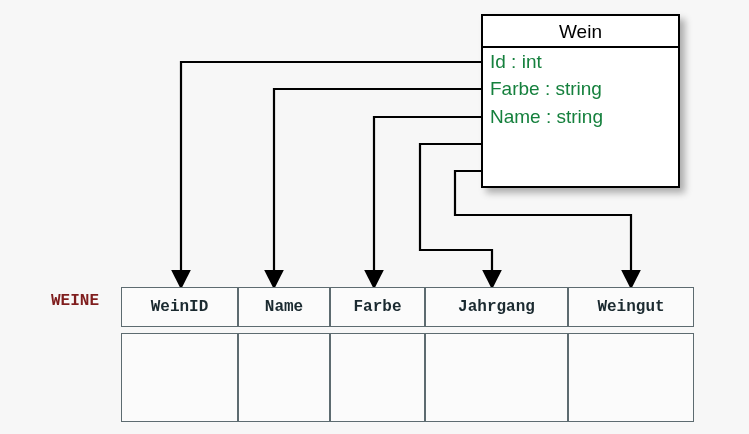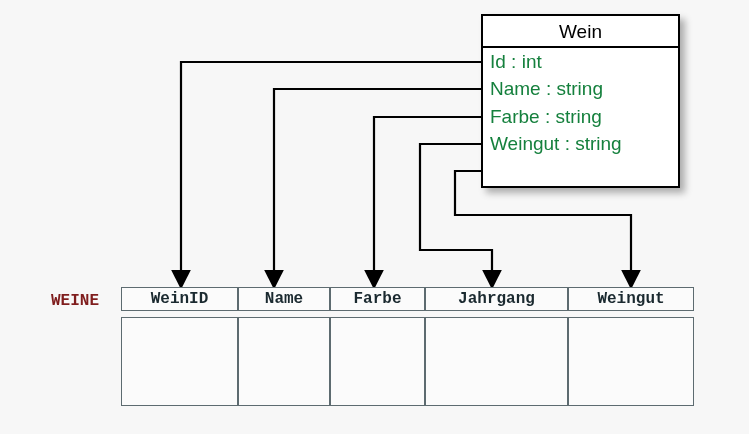--- a/index.html
+++ b/index.html
@@ -86,21 +86,21 @@
     top: 287px;
     z-index: 2;
   }
   #rel-table table {
     border-collapse: separate;
     border-spacing: 0;
     table-layout: fixed;
   }
   #rel-table th {
     border: 1px solid #5d6b70;
-    height: 24px;
+    height: 40px;
     font-family: "Liberation Mono", "DejaVu Sans Mono", monospace;
     font-weight: bold;
     font-size: 16px;
     color: #1b2a30;
     background: #fbfbfb;
     text-align: center;
     padding: 0 6px;
     box-sizing: border-box;
   }
   #rel-table td {
@@ -141,23 +141,22 @@
 
     <path d="M481,144 L420,144 L420,250 L492,250 L492,272" fill="none" stroke="#000000" stroke-width="2.2" marker-end="url(#arrowhead)"></path>
 
     <path d="M481,171 L455,171 L455,215 L631,215 L631,272" fill="none" stroke="#000000" stroke-width="2.2" marker-end="url(#arrowhead)"></path>
   </svg>
 
   <div id="class-box">
     <div id="class-title">Wein</div>
     <ul id="attr-list">
       <li class="attr-row">Id : int</li>
+      <li class="attr-row">Farbe : string</li>
       <li class="attr-row">Name : string</li>
-      <li class="attr-row">Farbe : string</li>
-      <li class="attr-row">Weingut : string</li>
     </ul>
   </div>
 
   <div id="table-label">WEINE</div>
 
   <div id="rel-table">
     <table>
       <colgroup>
         <col class="col-weinid">
         <col class="col-name">

